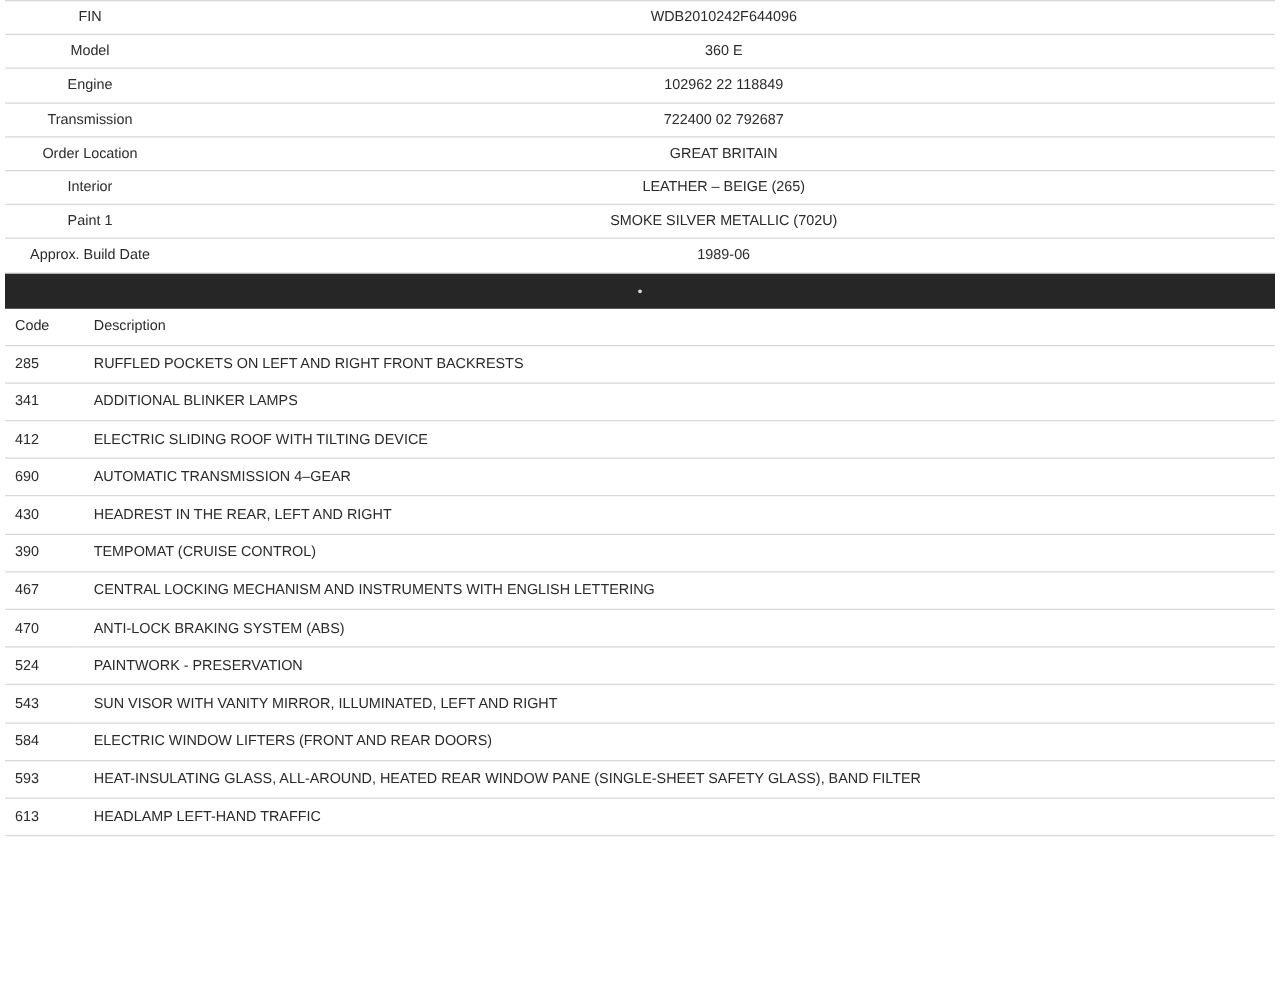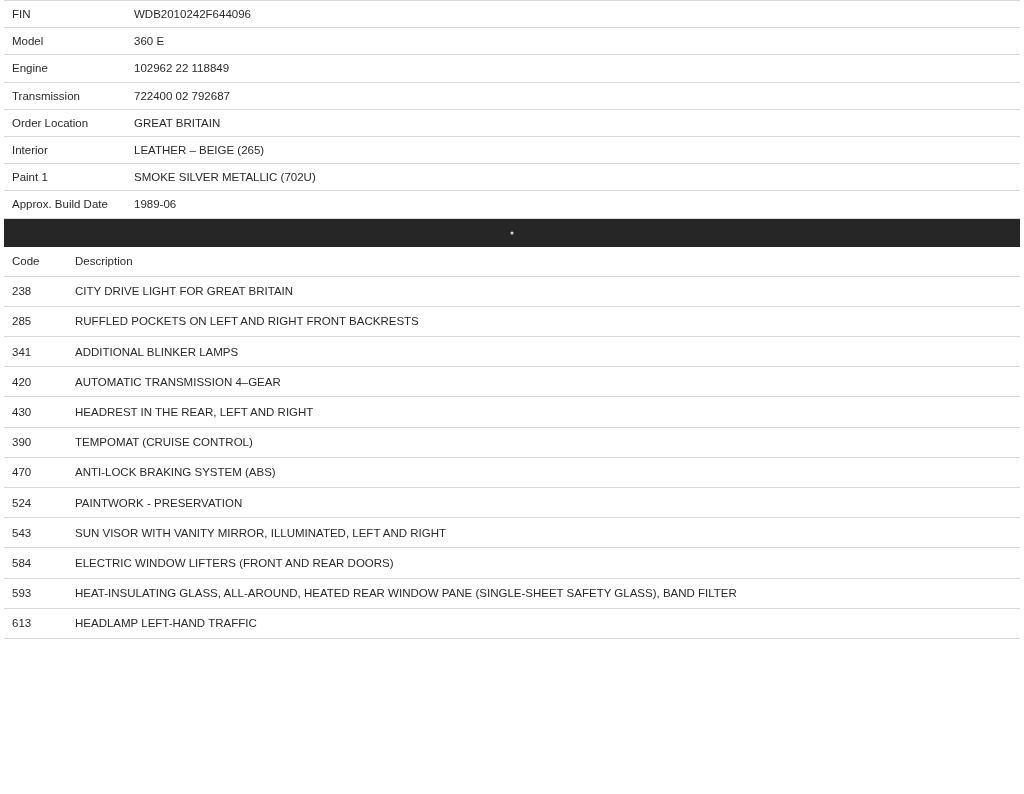--- a/index.html
+++ b/index.html
@@ -20,20 +20,21 @@
     position: relative;
     background: #ffffff;
     box-sizing: border-box;
   }
 
   
   .info-table {
     width: 100%;
     border-collapse: collapse;
     table-layout: fixed;
+    text-align: center;
   }
   .info-table tr {
     height: 27.2px;
   }
   .info-table td {
     border-bottom: 1px solid #d8d8d8;
     font-size: 11.5px;
     line-height: 14px;
     padding: 0 0 0 12px;
     vertical-align: middle;
@@ -163,42 +164,46 @@
 
   <table class="codes-table">
     <thead>
       <tr>
         <th class="col-code">Code</th>
         <th class="col-desc">Description</th>
       </tr>
     </thead>
     <tbody>
       <tr>
-        <td class="col-code">238</td>
-        <td class="col-desc">CITY DRIVE LIGHT FOR GREAT BRITAIN</td>
-      </tr>
-      <tr>
         <td class="col-code">285</td>
         <td class="col-desc">RUFFLED POCKETS ON LEFT AND RIGHT FRONT BACKRESTS</td>
       </tr>
       <tr>
         <td class="col-code">341</td>
         <td class="col-desc">ADDITIONAL BLINKER LAMPS</td>
       </tr>
       <tr>
-        <td class="col-code">420</td>
+        <td class="col-code">412</td>
+        <td class="col-desc">ELECTRIC SLIDING ROOF WITH TILTING DEVICE</td>
+      </tr>
+      <tr>
+        <td class="col-code">690</td>
         <td class="col-desc">AUTOMATIC TRANSMISSION 4–GEAR</td>
       </tr>
       <tr>
         <td class="col-code">430</td>
         <td class="col-desc">HEADREST IN THE REAR, LEFT AND RIGHT</td>
       </tr>
       <tr>
         <td class="col-code">390</td>
         <td class="col-desc">TEMPOMAT (CRUISE CONTROL)</td>
+      </tr>
+      <tr>
+        <td class="col-code">467</td>
+        <td class="col-desc">CENTRAL LOCKING MECHANISM AND INSTRUMENTS WITH ENGLISH LETTERING</td>
       </tr>
       <tr>
         <td class="col-code">470</td>
         <td class="col-desc">ANTI-LOCK BRAKING SYSTEM (ABS)</td>
       </tr>
       <tr>
         <td class="col-code">524</td>
         <td class="col-desc">PAINTWORK - PRESERVATION</td>
       </tr>
       <tr>

